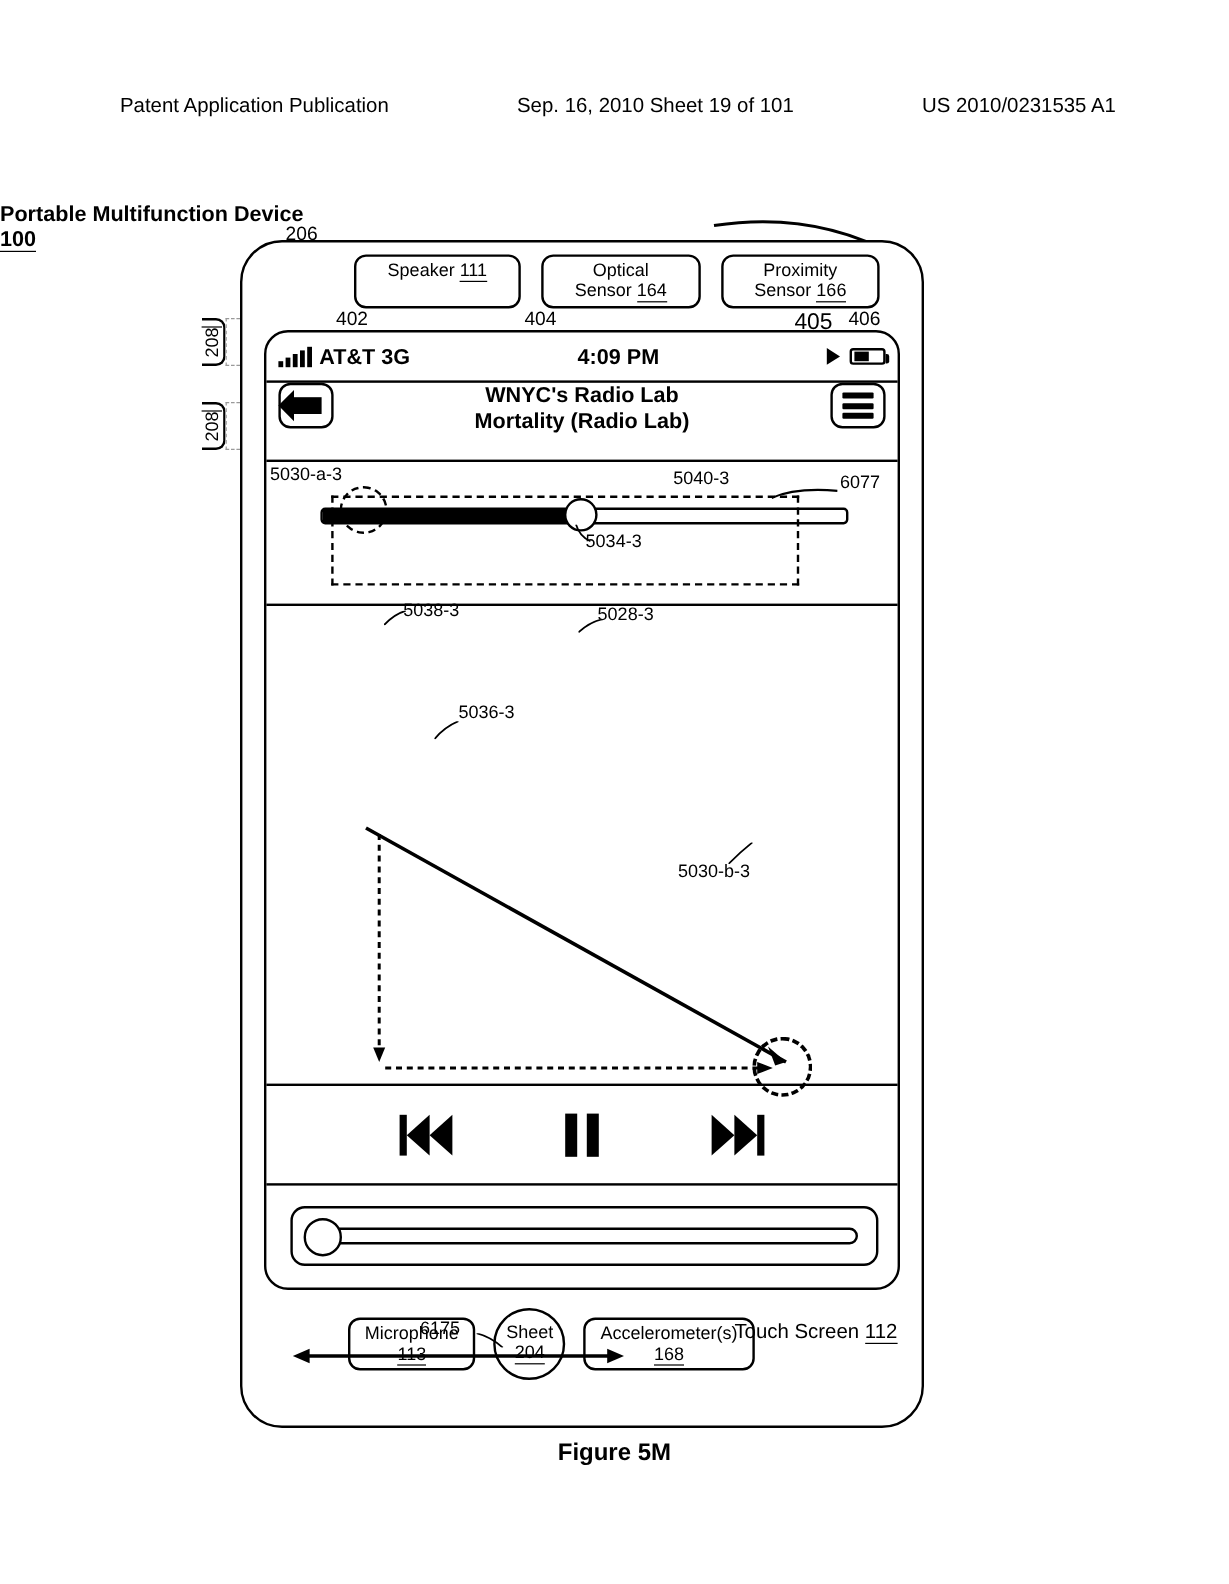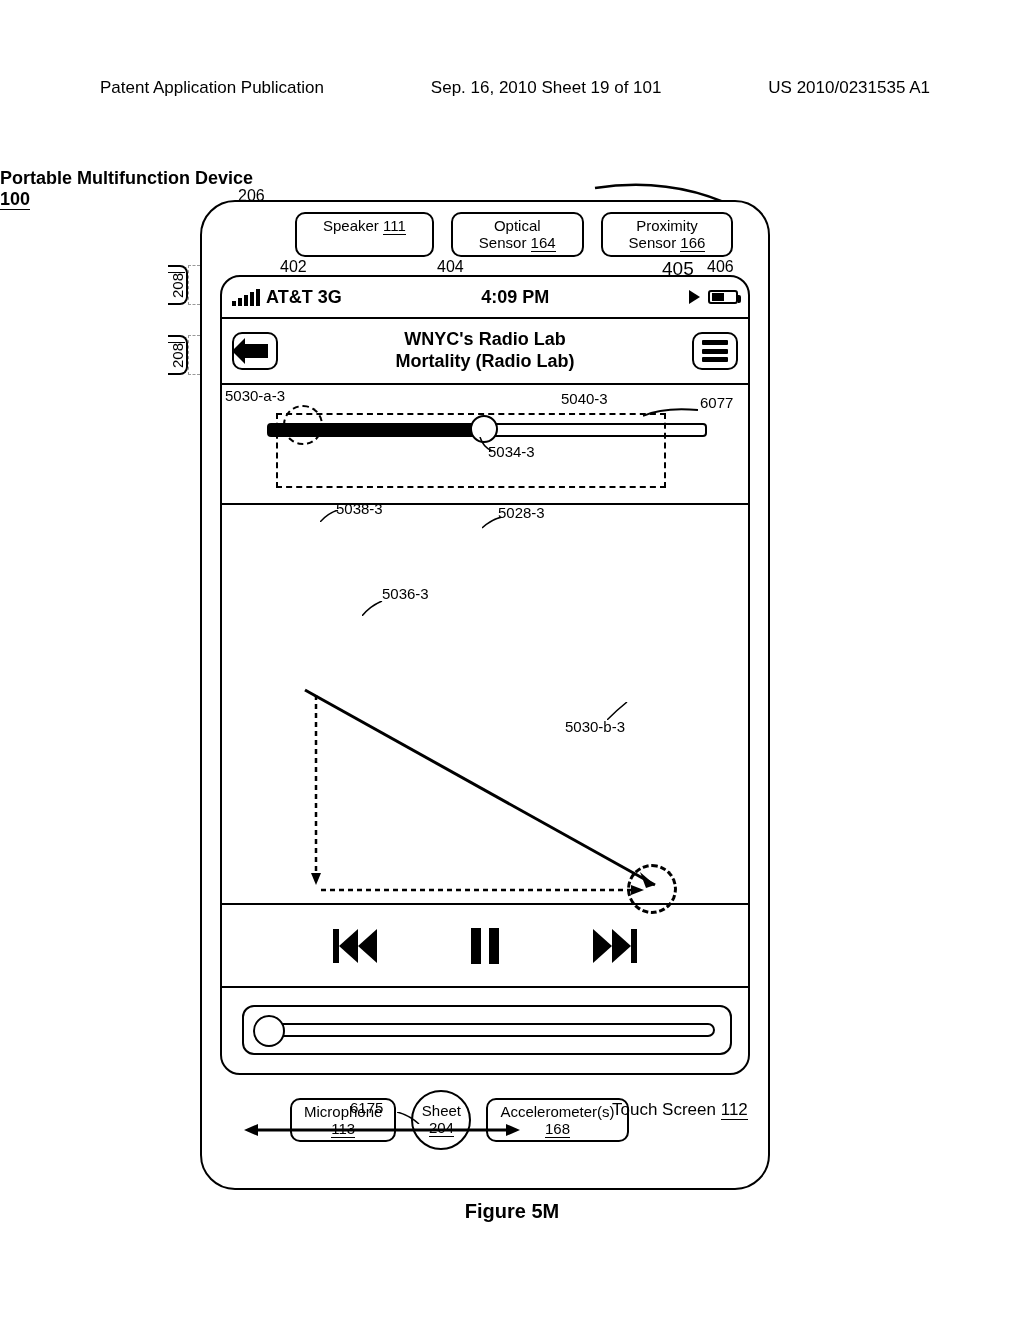--- a/index.html
+++ b/index.html
@@ -99,21 +99,21 @@
   .status .right { display:flex; align-items:center; gap:8px;}
   .play-triangle{ width:0;height:0;border-top:7px solid transparent; border-bottom:7px solid transparent; border-left:11px solid #000;}
   .batt { width:30px; height:14px; border:2px solid #000; border-radius:3px; position:relative; display:flex; align-items:center;}
   .batt::after{content:"";position:absolute;right:-5px;top:3px;width:3px;height:8px;background:#000;border-radius:0 2px 2px 0;}
   .batt .fill{ width:12px; height:8px; background:#000; margin-left:2px;}
 
   
   .titlebar {
     position:absolute; top:42px; left:0; width:100%; height:66px;
     border-bottom:2px solid #000;
-    display:flex; align-items:center; justify-content:space-between;
+    display:flex; align-items:flex-start; justify-content:space-between;
     padding:0 10px;
   }
   .back-btn { width:46px; height:38px; border:2px solid #000; border-radius:10px; display:flex; align-items:center; justify-content:center;}
   .back-arrow{ width:26px; height:14px; background:#000; position:relative;}
   .back-arrow::before{content:"";position:absolute;left:-10px;top:-6px;width:0;height:0;border-top:13px solid transparent;border-bottom:13px solid transparent;border-right:13px solid #000;}
   .list-btn{ width:46px; height:38px; border:2px solid #000; border-radius:10px; display:flex; align-items:center; justify-content:center;}
   .list-icon{ width:26px; height:22px; display:flex; flex-direction:column; justify-content:space-between;}
   .list-icon .line{ height:5px; background:#000; border-radius:1px;}
   .title-text{ text-align:center; font-weight:bold; font-size:18px; line-height:1.2;}
 

